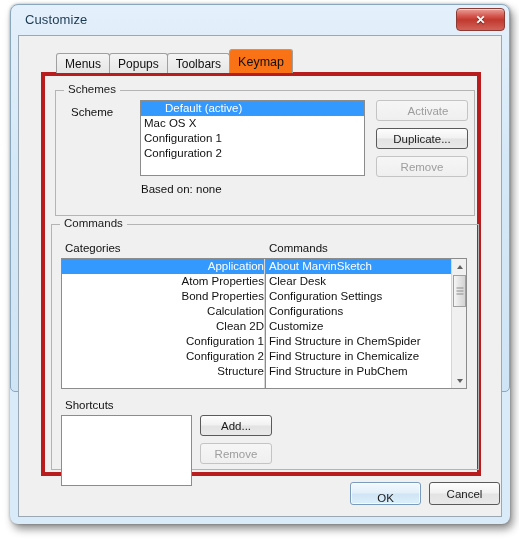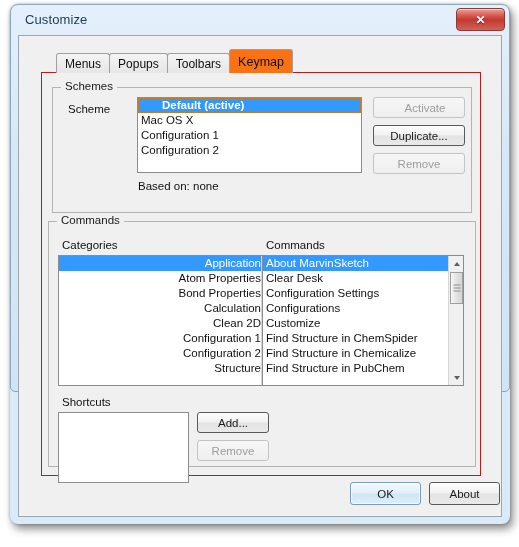--- a/index.html
+++ b/index.html
@@ -101,21 +101,21 @@
     z-index: 5;
     font-size: 12.5px;
   }
 
   
   .tabpanel {
     position: absolute;
     left: 22px; top: 36px;
     width: 440px; height: 404px;
     background: #f0f0f0;
-    border: 1px solid #b91c1c;
+    border: 4px solid #b91c1c;
     box-sizing: border-box;
     z-index: 2;
   }
 
   
   .group {
     position: absolute;
     border: 1px solid #b4b4b4;
     box-sizing: border-box;
   }
@@ -159,21 +159,21 @@
     cursor: default;
   }
   .lrow.sel {
     background: #3399ff;
     color: #ffffff;
   }
   .lrow.sel.focus {
     outline: 1px dotted #c08030;
     outline-offset: -1px;
   }
-  .lrow.bold { font-weight: bold; padding-left: 24px; }
+  .lrow.bold { font-weight: normal; padding-left: 24px; }
 
   
   .vscroll {
     position: absolute;
     right: 0; top: 0;
     width: 15px; height: 100%;
     background: #f0f0f0;
     border-left: 1px solid #d6d6d6;
     box-sizing: border-box;
   }
@@ -230,20 +230,21 @@
   .btn.disabled {
     color: #9d9d9d;
     background: linear-gradient(180deg,#f6f6f6 0%, #efefef 100%);
     border-color: #c4c4c4;
     cursor: default;
   }
   .btn.default {
     border: 1px solid #7a9bbd;
     background: linear-gradient(180deg,#f3f9fe 0%, #e2eff9 48%, #cfe4f5 52%, #dceffb 100%);
     box-shadow: inset 0 0 0 1px rgba(255,255,255,0.7);
+    align-items: flex-end;
   }
   .btn.strongborder { border: 1px solid #5a5a5a; }
 
   
   .bottombar {
     position: absolute;
     left: 0; bottom: 0;
     width: 100%; height: 40px;
   }
 </style>
@@ -384,18 +385,18 @@
         <span>Remove</span>
       </div>
 
     </div>
 
     <div class="bottombar">
       <div class="btn default" style="left:331px; top:6px; width:71px; height:23px;">
         <span>OK</span>
       </div>
       <div class="btn strongborder" style="left:410px; top:6px; width:71px; height:23px;">
-        <span>About</span>
+        <span>Cancel</span>
       </div>
     </div>
 
   </div>
 </div>
 
 </body></html>

